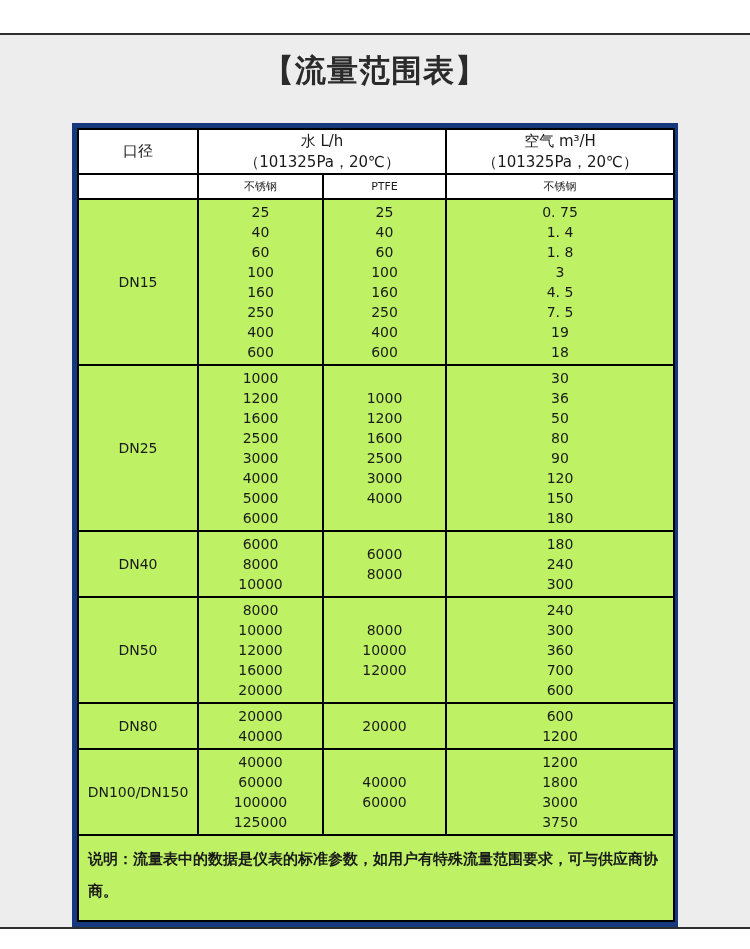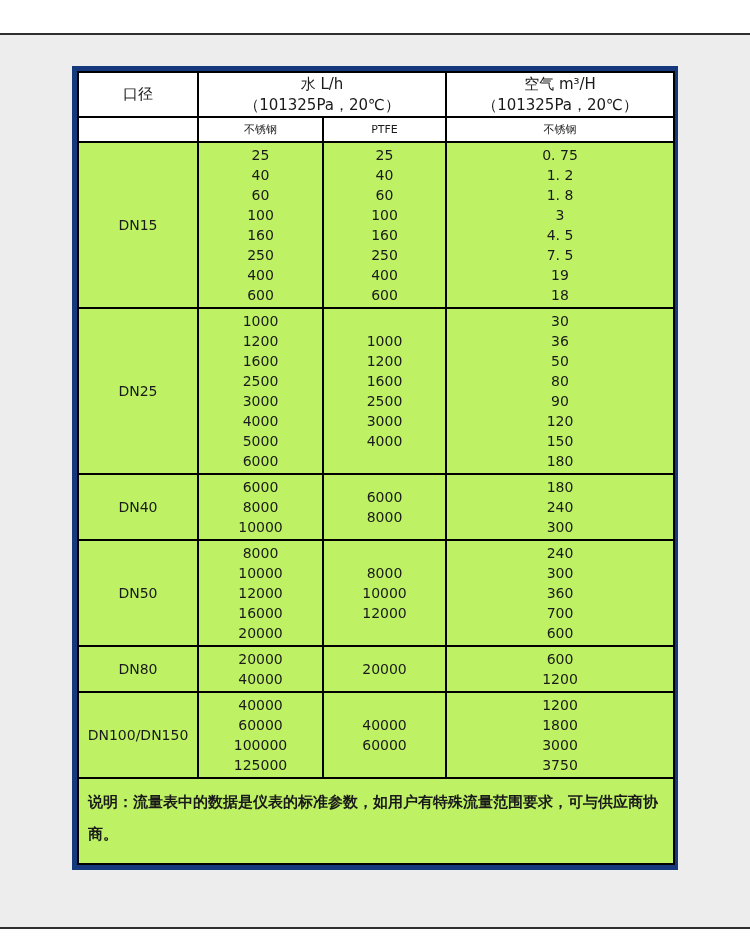--- a/index.html
+++ b/index.html
@@ -63,20 +63,21 @@
   }
 </style>
 </head>
 <body>
 
 <div class="page">
   <div class="strip strip-top"></div>
   <div class="rule" style="background: rgb(46, 46, 46);"></div>
 
   <div class="content" style="background: rgb(237, 237, 237);">
+    <h1 class="title">【流量范围表】</h1>
 
     <div class="table-frame" style="border-color: rgb(22, 56, 124);">
       <table>
         <colgroup>
           <col style="width:120px">
           <col style="width:125px">
           <col style="width:123px">
           <col style="width:228px">
         </colgroup>
         <thead>
@@ -116,21 +117,21 @@
                 <div class="val-line">40</div>
                 <div class="val-line">60</div>
                 <div class="val-line">100</div>
                 <div class="val-line">160</div>
                 <div class="val-line">250</div>
                 <div class="val-line">400</div>
                 <div class="val-line">600</div>
               </td>
               <td>
                 <div class="val-line">0. 75</div>
-                <div class="val-line">1. 2</div>
+                <div class="val-line">1. 4</div>
                 <div class="val-line">1. 8</div>
                 <div class="val-line">3</div>
                 <div class="val-line">4. 5</div>
                 <div class="val-line">7. 5</div>
                 <div class="val-line">19</div>
                 <div class="val-line">18</div>
               </td>
             </tr>
             <tr>
               <td class="dn-label">DN25</td>

